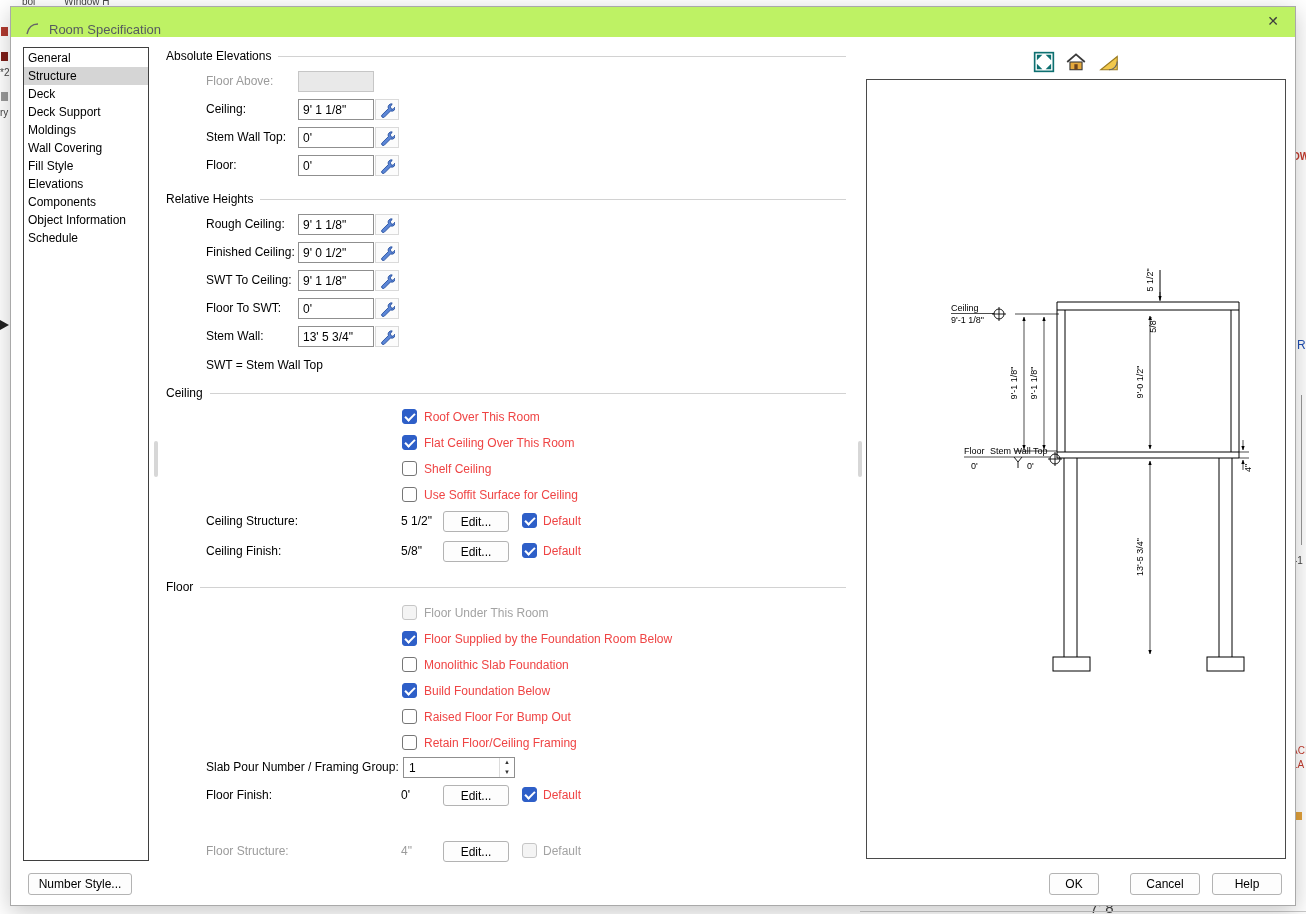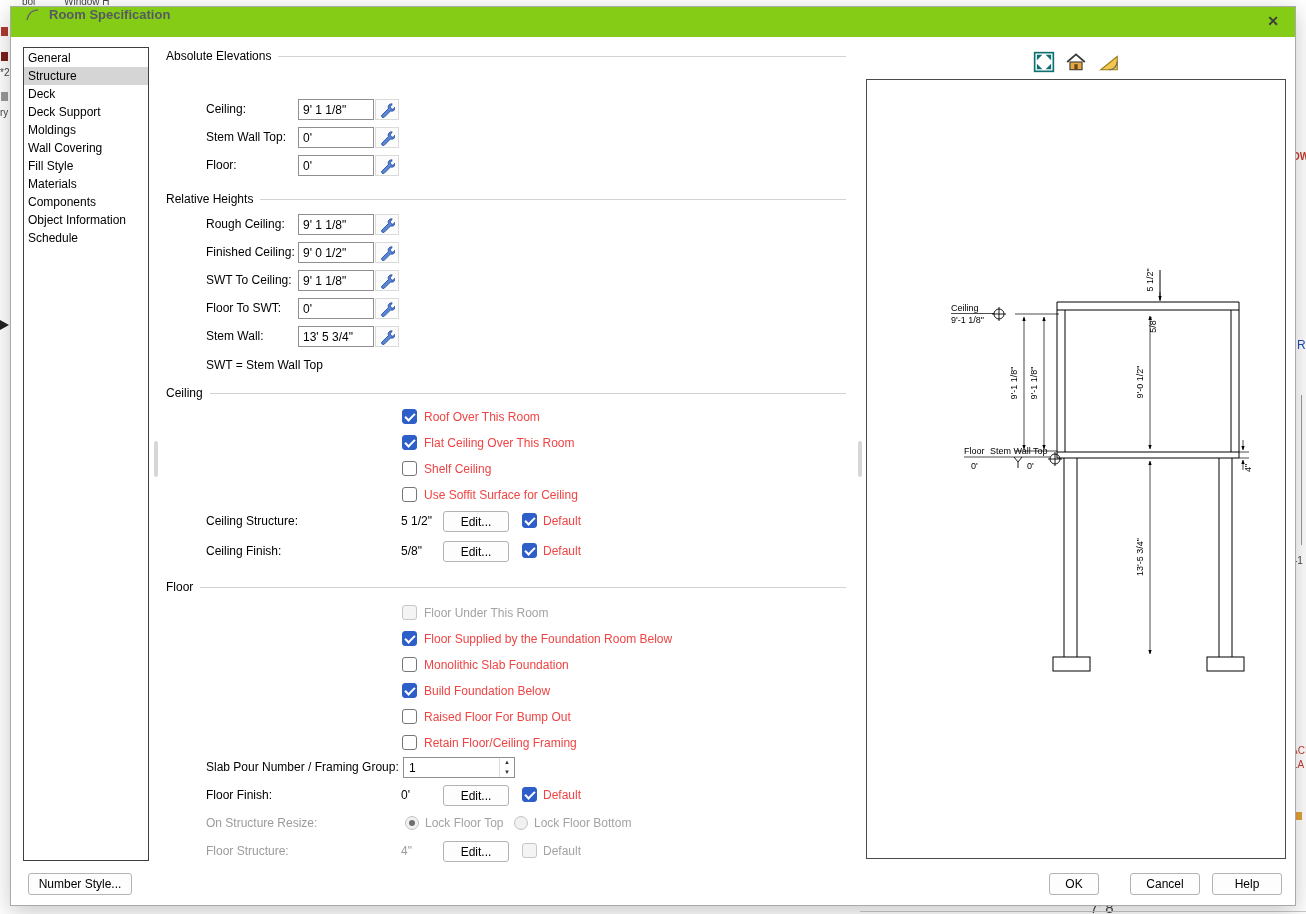--- a/index.html
+++ b/index.html
@@ -5,21 +5,21 @@
   * { margin:0; padding:0; box-sizing:border-box; }
   html,body { width:1306px; height:914px; font-family:"Liberation Sans",sans-serif; }
   body { position:relative; overflow:hidden; background:#ffffff; }
   button { font-family:"Liberation Sans",sans-serif; }
 
   .frag { position:absolute; font-size:10px; color:#444; white-space:nowrap; line-height:10px; }
   .bgicon { position:absolute; }
 
   .dialog { position:absolute; left:10px; top:6px; width:1286px; height:900px; background:#fff;
             border:1px solid #a9a9a9; box-shadow:0 6px 22px rgba(0,0,0,.22); }
-  .titlebar { position:absolute; left:0; top:0; width:100%; height:30px; background:#84cc16; display:flex; align-items:flex-start;font-weight:bold; }
+  .titlebar { position:absolute; left:0; top:0; width:100%; height:30px; background:#bef264; display:flex; align-items:flex-end; }
   .title-icon { margin-left:14px; width:16px; height:16px; }
   .title-text { margin-left:8px; font-size:13px; color:#565b60; }
   .close { position:absolute; right:16px; top:6px; font-size:14px; color:#3d3d3d; cursor:pointer; }
 
   .listbox { position:absolute; left:12px; top:40px; width:126px; height:814px; border:1px solid #3f3f3f; background:#fff; padding-top:1px; }
   .litem { height:18px; line-height:18px; font-size:12px; color:#000; padding-left:4px; white-space:nowrap; overflow:hidden; cursor:pointer; }
   .litem.selected { background:#d5d5d5; }
 
   .sec { position:absolute; left:155px; width:680px; display:flex; align-items:center; gap:7px; height:14px; }
   .sec .t { font-size:12px; color:#000; white-space:nowrap; }
@@ -97,34 +97,38 @@
   </div>
 
   <div class="listbox">
     <div class="litem">General</div>
     <div class="litem selected">Structure</div>
     <div class="litem">Deck</div>
     <div class="litem">Deck Support</div>
     <div class="litem">Moldings</div>
     <div class="litem">Wall Covering</div>
     <div class="litem">Fill Style</div>
-    <div class="litem">Materials</div>
+    <div class="litem">Elevations</div>
     <div class="litem">Components</div>
     <div class="litem">Object Information</div>
     <div class="litem">Schedule</div>
   </div>
 
   <div class="splitter" style="left:143px;top:434px"></div>
   <div class="splitter" style="left:847px;top:434px"></div>
 
   <div class="sec" style="top:42px">
     <span class="t">Absolute Elevations</span>
     <span class="ln"></span>
   </div>
 
+  <div class="row" style="top:64px">
+    <span class="flabel dis">Floor Above:</span>
+    <input class="field dis" readonly="" value="" style="">
+  </div>
 
   <div class="row" style="top:92px">
     <span class="flabel">Ceiling:</span>
     <input class="field" value="9' 1 1/8&quot;" style="">
     <button class="wrench">
         <svg width="16" height="16" viewBox="0 0 16 16">
           <use href="#wrench-def"></use>
         </svg>
       </button>
   </div>
@@ -288,27 +292,20 @@
   </div>
 
   <div class="row" style="top:778px">
     <span class="flabel">Floor Finish:</span>
     <span class="val">0'</span>
     <button class="btn editbtn">Edit...</button>
     <span class="cb checked" style="left:356px"></span>
     <span class="cblabel" style="left:377px">Default</span>
   </div>
 
-  <div class="row" style="top:806px">
-    <span class="flabel dis">On Structure Resize:</span>
-    <span class="radio selected dis" style="left:239px"></span>
-    <span class="cblabel dis" style="left:259px">Lock Floor Top</span>
-    <span class="radio dis" style="left:348px"></span>
-    <span class="cblabel dis" style="left:368px">Lock Floor Bottom</span>
-  </div>
 
   <div class="row" style="top:834px">
     <span class="flabel dis">Floor Structure:</span>
     <span class="val dis">4"</span>
     <button class="btn editbtn">Edit...</button>
     <span class="cb dis" style="left:356px"></span>
     <span class="cblabel dis" style="left:377px">Default</span>
   </div>
 
   <button class="ptool" style="left:1022px">

